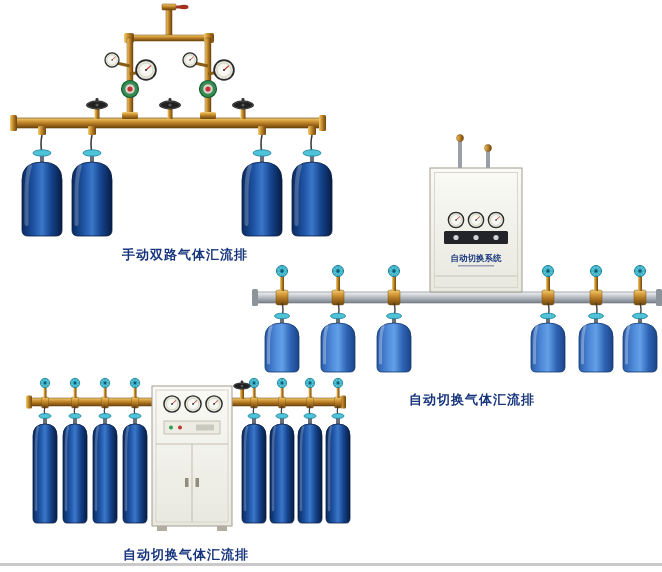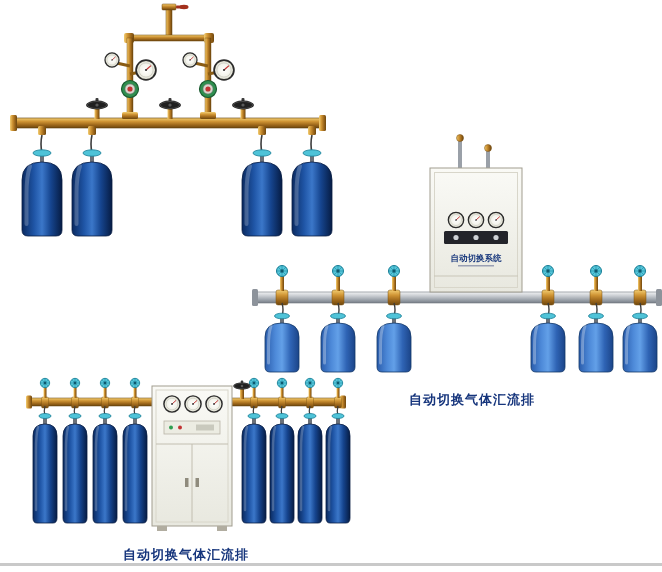--- a/index.html
+++ b/index.html
@@ -328,20 +328,21 @@
       <line x1="156" y1="444" x2="228" y2="444" stroke="#c2beb0" stroke-width="1"></line>
       <line x1="192" y1="444" x2="192" y2="522" stroke="#c2beb0" stroke-width="1"></line>
       <rect x="185" y="478" width="3.5" height="9" fill="#8f8b7d"></rect>
       <rect x="195.5" y="478" width="3.5" height="9" fill="#8f8b7d"></rect>
       <rect x="157" y="526" width="10" height="5" fill="#b1ada0"></rect>
       <rect x="217" y="526" width="10" height="5" fill="#b1ada0"></rect>
     </g>
   </g>
 </svg>
 
+<div class="caption" style="left:85px; top:246px; width:200px;">手动双路气体汇流排</div>
 
 <div class="caption" style="left:372px; top:391px; width:200px;">自动切换气体汇流排</div>
 
 <div class="caption" style="left:86px; top:546px; width:200px;">自动切换气体汇流排</div>
 
 <div class="bottom-border"></div>
 
 </div>
 
 </body></html>

